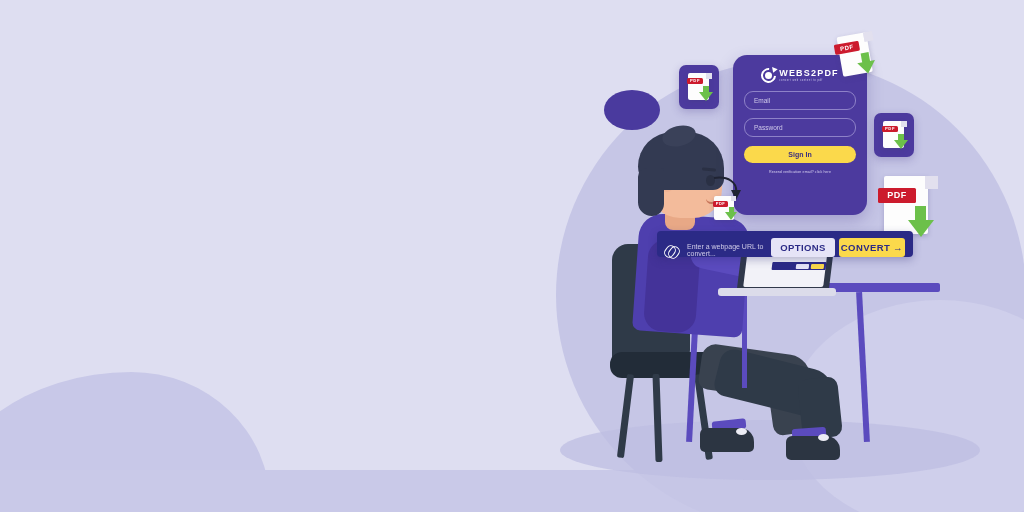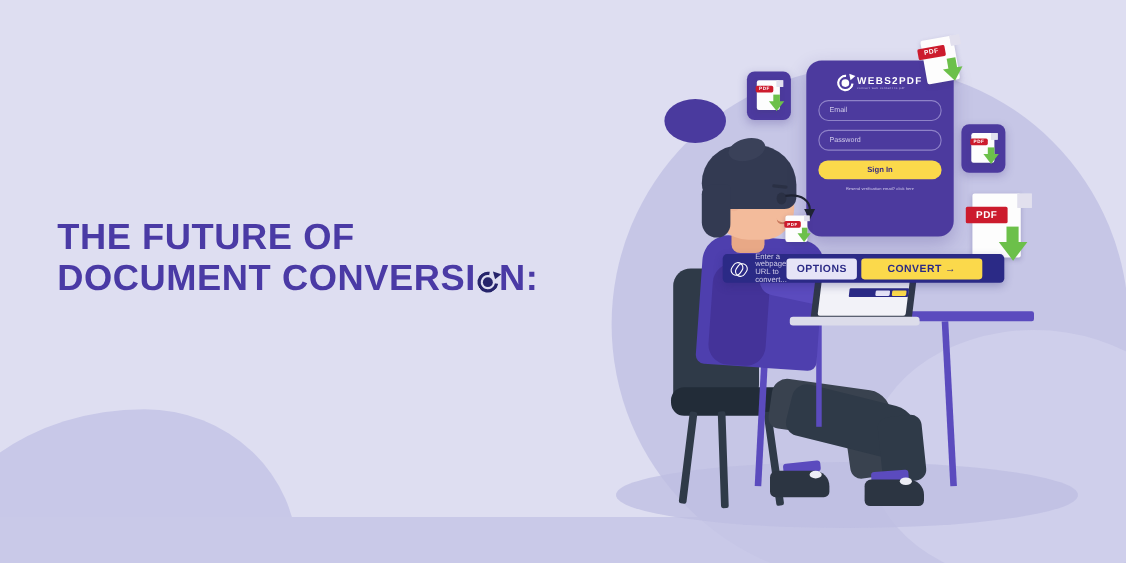--- a/index.html
+++ b/index.html
@@ -92,38 +92,38 @@
   .signin{
     margin:9px 11px 0 11px;height:17px;background:#FBD94B;border-radius:9px;
     display:flex;align-items:center;justify-content:center;
   }
   .signin span{font-size:7px;font-weight:bold;color:#3B2E80;}
   .resend{margin-top:7px;text-align:center;font-size:3.6px;color:#D8D2F0;letter-spacing:.1px;}
 
   
   .convert-bar{
     position:absolute;left:657px;top:231px;width:256px;height:26px;
-    background:#2B2A86;border-radius:4px;display:flex;align-items:center;
+    background:#2B2A86;border-radius:4px;display:flex;align-items:flex-end;
     box-shadow:0 3px 8px rgba(40,35,110,.3);
   }
   .link-icon{margin-left:8px;width:15px;height:12px;position:relative;}
   .link-icon i{
     position:absolute;width:8px;height:11px;border:1.7px solid #fff;border-radius:5px;
     transform:rotate(35deg);
   }
   .link-icon i.a{left:0;top:0;}
   .link-icon i.b{left:4px;top:1px;}
   .url-placeholder{font-size:7px;color:#CFCBE8;margin-left:7px;flex:1;}
   .btn-options{
     background:#E6E4F7;color:#2B2A86;font-size:9.5px;font-weight:bold;letter-spacing:.4px;
     height:19px;display:flex;align-items:center;padding:0 9px;border-radius:3px;margin-right:4px;
   }
   .btn-convert{
     background:#FBD94B;color:#2B2A86;font-size:9.5px;font-weight:bold;letter-spacing:.4px;
-    height:19px;display:flex;align-items:center;padding:0 24px;border-radius:3px;margin-right:20px;gap:3px;
+    height:19px;display:flex;align-items:center;padding:0 2px;border-radius:3px;margin-right:8px;gap:3px;
   }
 
   
   .pdfdoc{position:absolute;}
   .pdfdoc .page{
     position:absolute;left:0;top:0;background:#FDFDFD;border-radius:2px;
     box-shadow:0 2px 5px rgba(70,60,120,.28);
   }
   .pdfdoc .fold{
     position:absolute;right:0;top:0;border-style:solid;border-color:#FDFDFD #E2E0EE #E2E0EE #FDFDFD;
@@ -220,26 +220,20 @@
 <div class="banner">
 
   <div class="bg-blob-bottom-left"></div>
   <div class="bg-blob-bottom-strip"></div>
   <div class="bg-circle-large"></div>
   <div class="bg-circle-soft"></div>
   <div class="floor-shadow"></div>
   <div class="bg-ellipse-dark"></div>
 
   <div class="copy">
-    <h1 class="headline">
-      <span>THE FUTURE OF</span>
-      <span class="line2">
-        <span>DOCUMENT CONVERSI</span><span class="rot-badge"><span class="ring"></span><span class="dot"></span><span class="arrow"></span></span><span>N:</span>
-      </span>
-    </h1>
   </div>
 
   <div class="chair-back"></div>
   <div class="chair-seat"></div>
   <div class="chair-leg" style="left:622px;top:374px;width:7px;height:84px;transform:rotate(7deg);"></div>
   <div class="chair-leg" style="left:654px;top:374px;width:7px;height:88px;transform:rotate(-2deg);"></div>
   <div class="chair-leg" style="left:700px;top:374px;width:7px;height:86px;transform:rotate(-8deg);"></div>
 
   <div class="leg-far"></div>
   <div class="shin-far"></div>

